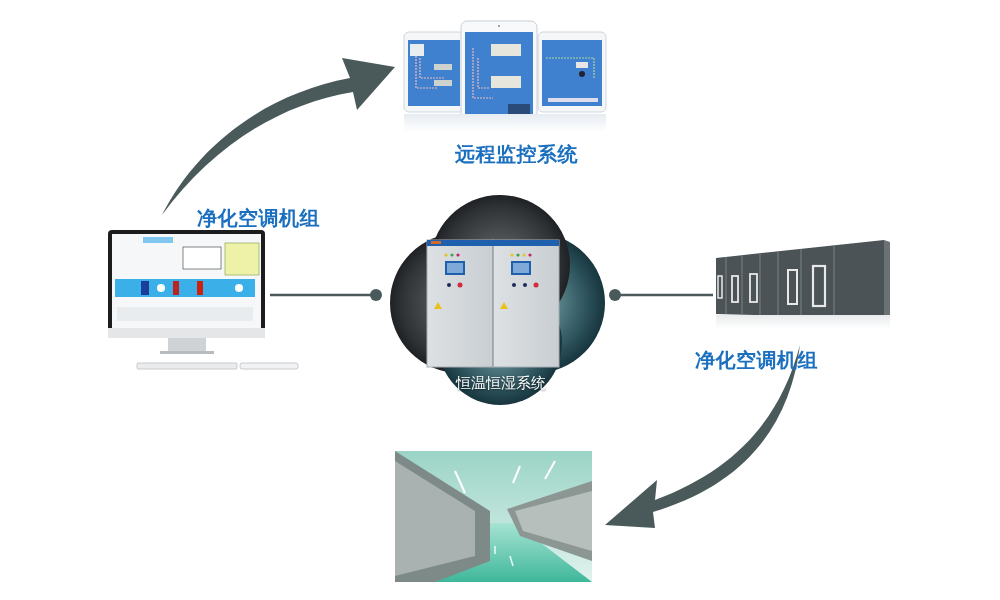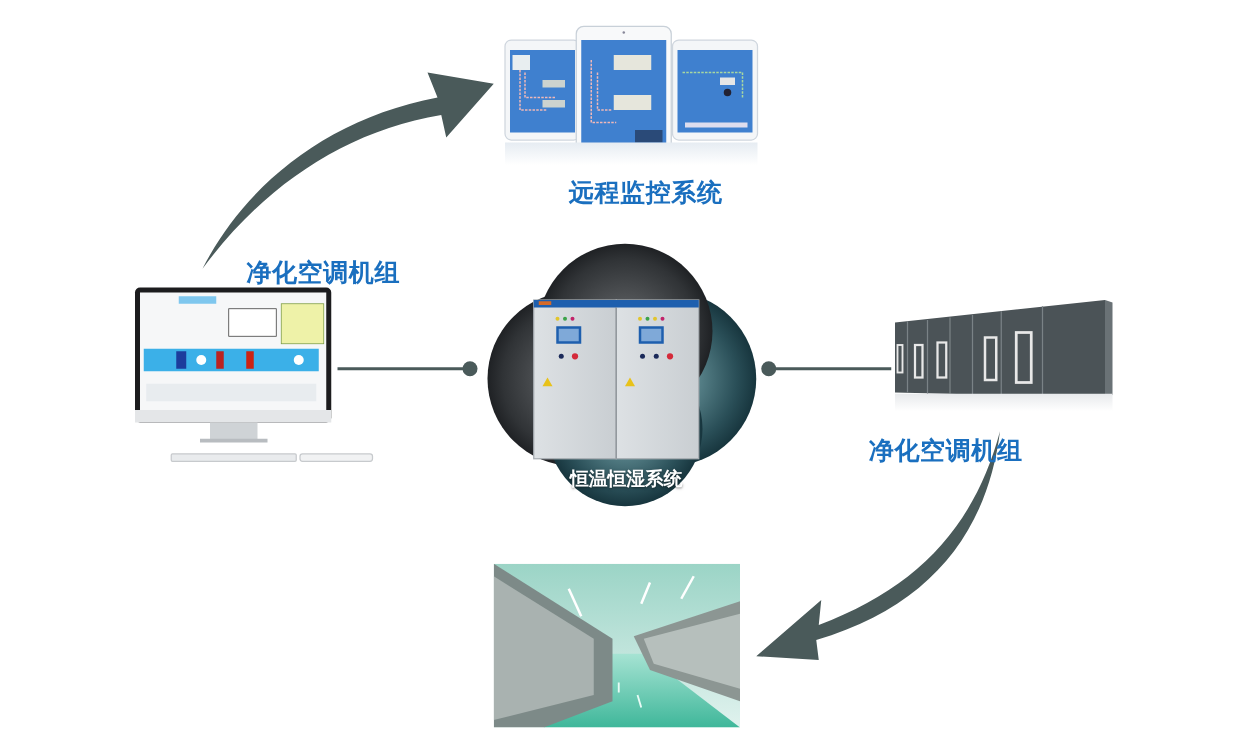--- a/index.html
+++ b/index.html
@@ -1,19 +1,19 @@
 <!DOCTYPE html>
 <html><head>
   <meta charset="utf-8">
   <style>
     html, body { margin: 0; padding: 0; background: #ffffff; }
     body { width: 1000px; height: 600px; position: relative; overflow: hidden; font-family: "DejaVu Sans", sans-serif; }
     .abs { position: absolute; }
     .label { color: #1a6fbf; font-weight: bold; font-size: 20px; letter-spacing: 0.5px; white-space: nowrap; }
-    .label-white { color: #ffffff; font-weight: bold; font-size: 15px; white-space: nowrap; text-shadow: 0 1px 2px rgba(0,0,0,0.5); }
+    .label-white { color: #ffffff; font-weight: normal; font-size: 15px; white-space: nowrap; text-shadow: 0 1px 2px rgba(0,0,0,0.5); }
     svg { display: block; }
   </style>
 </head>
 <body>
 
 <svg class="abs" style="left:150px;top:50px" width="250" height="170">
   <path d="M12 165 C 45 100, 110 45, 200 28 L 192 8 L 245 17 L 207 60 L 203 42 C 125 55, 60 100, 12 165 Z" fill="#4a5a5a"></path>
 </svg>
 
 <svg class="abs" style="left:595px;top:340px" width="215" height="200">

